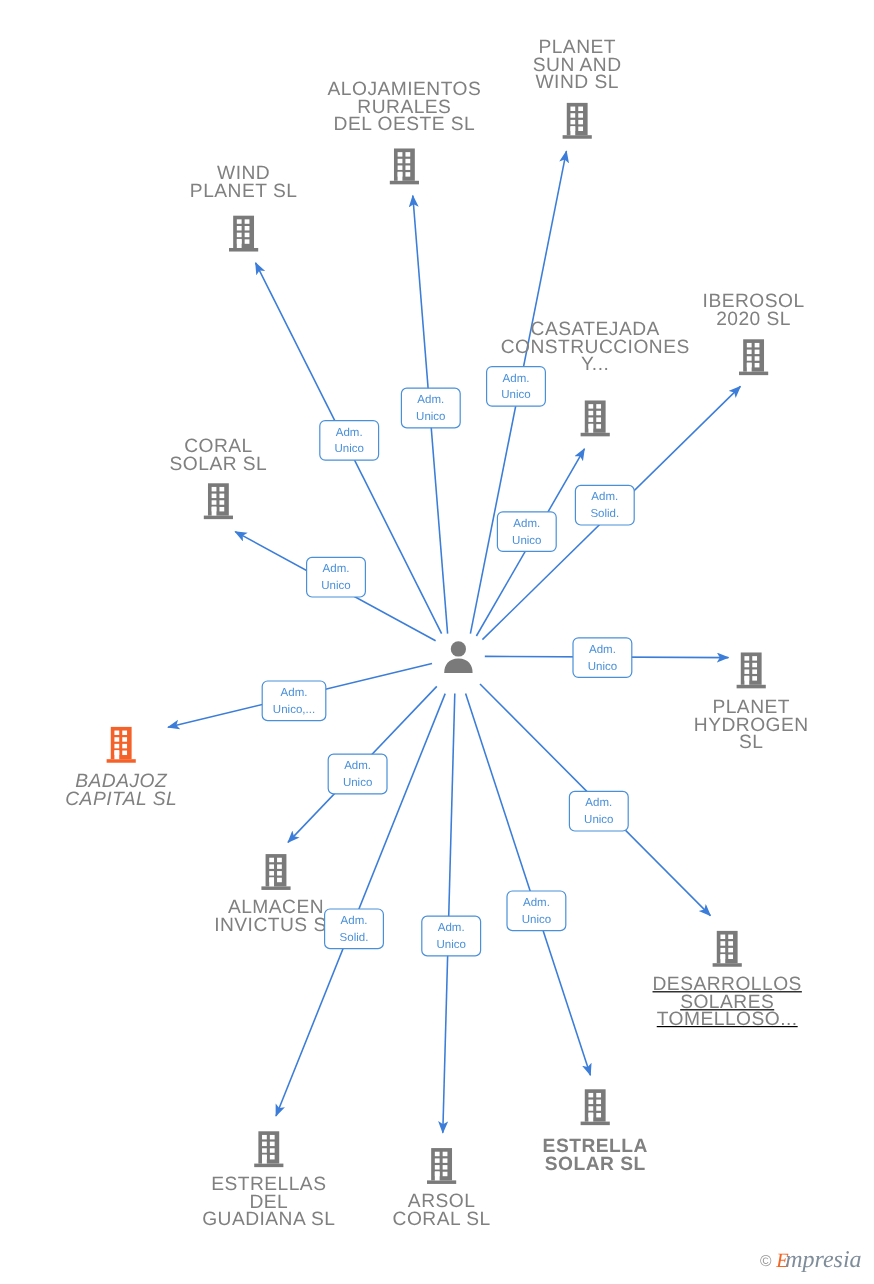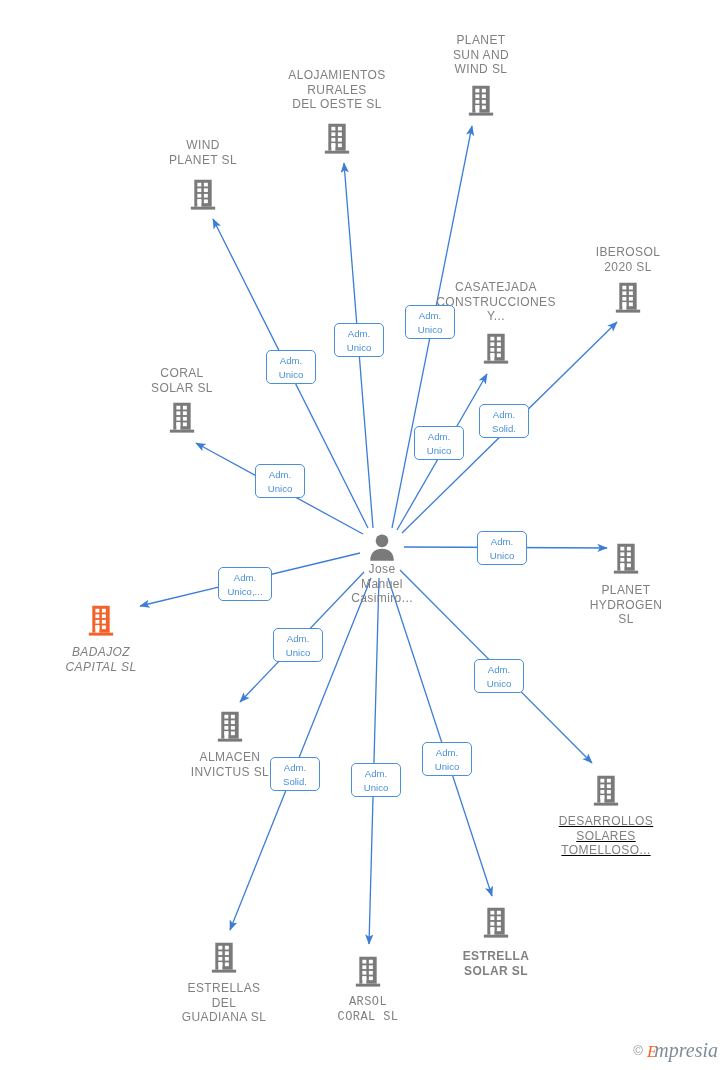--- a/index.html
+++ b/index.html
@@ -26,21 +26,21 @@
     height: 1070px;
   }
   .node {
     position: absolute;
     width: 160px;
     margin-left: -80px;
     text-align: center;
     z-index: 3;
   }
   .node-label {
-    font-size: 12px;
+    font-size: 16px;
     line-height: 14.5px;
     letter-spacing: 0.4px;
     color: #808080;
     white-space: pre-line;
   }
   .node-label.accent {
     color: #808080;
   }
   .node-icon {
     display: block;
@@ -118,23 +118,20 @@
   </svg>
 
   <div id="node-layer">
       <div class="node" style="left: 382px; top: 532px;">
         <div>
           <svg width="30" height="30" viewBox="0 0 34 34" class="node-icon">
             <circle cx="17" cy="10" r="7.2" fill="#7a7a7a"></circle>
             <path d="M17 19 C7.6 19 3.6 25.2 3.6 32.6 L30.4 32.6 C30.4 25.2 26.4 19 17 19 Z" fill="#7a7a7a"></path>
           </svg>
         </div>
-        <div class="node-label">Jose
-Manuel
-Casimiro...</div>
       </div>
       <div class="node" style="left: 203px; top: 178px;">
         <div>
           <svg width="28" height="33" viewBox="0 0 32 38" class="node-icon">
             <rect x="6" y="2" width="20" height="31" fill="#7a7a7a"></rect>
             <rect x="2" y="33" width="28" height="3.4" fill="#7a7a7a"></rect>
             <rect x="9.5" y="5.5" width="4.6" height="4.3" fill="#ffffff"></rect>
             <rect x="17" y="5.5" width="4.6" height="4.3" fill="#ffffff"></rect>
             <rect x="9.5" y="11.9" width="4.6" height="4.3" fill="#ffffff"></rect>
             <rect x="17" y="11.9" width="4.6" height="4.3" fill="#ffffff"></rect>
@@ -204,21 +201,21 @@
             <rect x="9.5" y="11.9" width="4.6" height="4.3" fill="#ffffff"></rect>
             <rect x="17" y="11.9" width="4.6" height="4.3" fill="#ffffff"></rect>
             <rect x="9.5" y="18.3" width="4.6" height="4.3" fill="#ffffff"></rect>
             <rect x="17" y="18.3" width="4.6" height="4.3" fill="#ffffff"></rect>
             <rect x="9.5" y="24.700000000000003" width="4.6" height="4.3" fill="#ffffff"></rect>
             <rect x="17" y="24.700000000000003" width="4.6" height="4.3" fill="#ffffff"></rect>
             <rect x="9.5" y="24.3" width="4.6" height="8.7" fill="#ffffff"></rect>
           </svg>
         </div>
       </div>
-      <div class="node" style="left: 496px; top: 280px;">
+      <div class="node" style="left: 496px; top: 268px;">
         <div class="node-label">CASATEJADA
 CONSTRUCCIONES
 Y...</div>
       </div>
       <div class="node" style="left: 628px; top: 281px;">
         <div>
           <svg width="28" height="33" viewBox="0 0 32 38" class="node-icon">
             <rect x="6" y="2" width="20" height="31" fill="#7a7a7a"></rect>
             <rect x="2" y="33" width="28" height="3.4" fill="#7a7a7a"></rect>
             <rect x="9.5" y="5.5" width="4.6" height="4.3" fill="#ffffff"></rect>
@@ -397,21 +394,21 @@
             <rect x="9.5" y="11.9" width="4.6" height="4.3" fill="#ffffff"></rect>
             <rect x="17" y="11.9" width="4.6" height="4.3" fill="#ffffff"></rect>
             <rect x="9.5" y="18.3" width="4.6" height="4.3" fill="#ffffff"></rect>
             <rect x="17" y="18.3" width="4.6" height="4.3" fill="#ffffff"></rect>
             <rect x="9.5" y="24.700000000000003" width="4.6" height="4.3" fill="#ffffff"></rect>
             <rect x="17" y="24.700000000000003" width="4.6" height="4.3" fill="#ffffff"></rect>
             <rect x="9.5" y="24.3" width="4.6" height="8.7" fill="#ffffff"></rect>
           </svg>
         </div>
       </div>
-      <div class="node" style="left: 368px; top: 995px; font-family: Liberation Mono, monospace;">
+      <div class="node" style="left: 368px; top: 995px;">
         <div class="node-label">ARSOL
 CORAL  SL</div>
       </div>
     </div>
   <div id="edge-label-layer">
       <div class="edge-label" style="left: 266px; top: 350px; width: 50px; height: 34px;">Adm.
 Unico</div>
       <div class="edge-label" style="left: 334px; top: 323px; width: 50px; height: 34px;">Adm.
 Unico</div>
       <div class="edge-label" style="left: 405px; top: 305px; width: 50px; height: 34px;">Adm.

